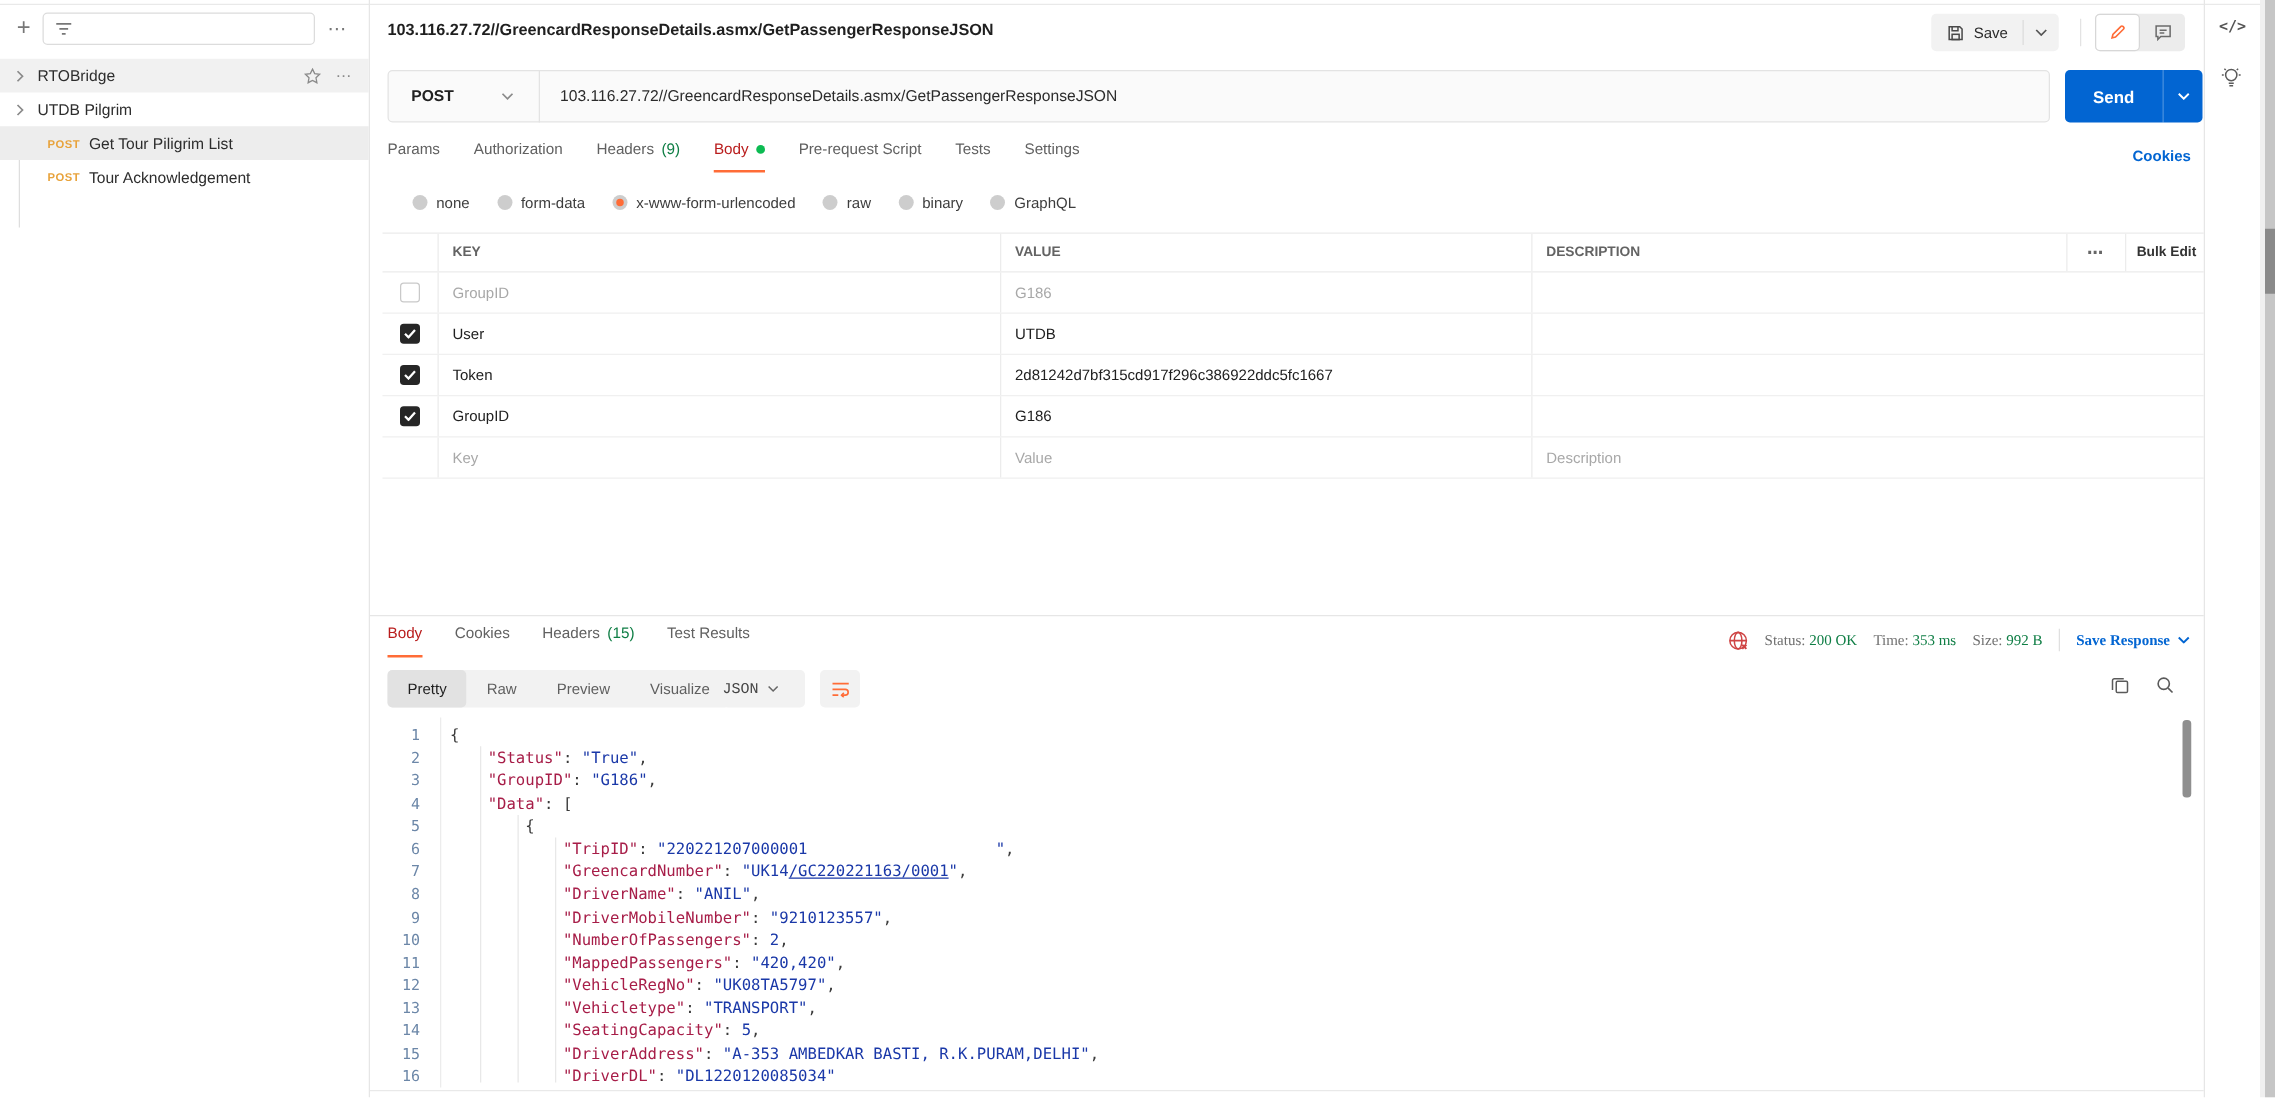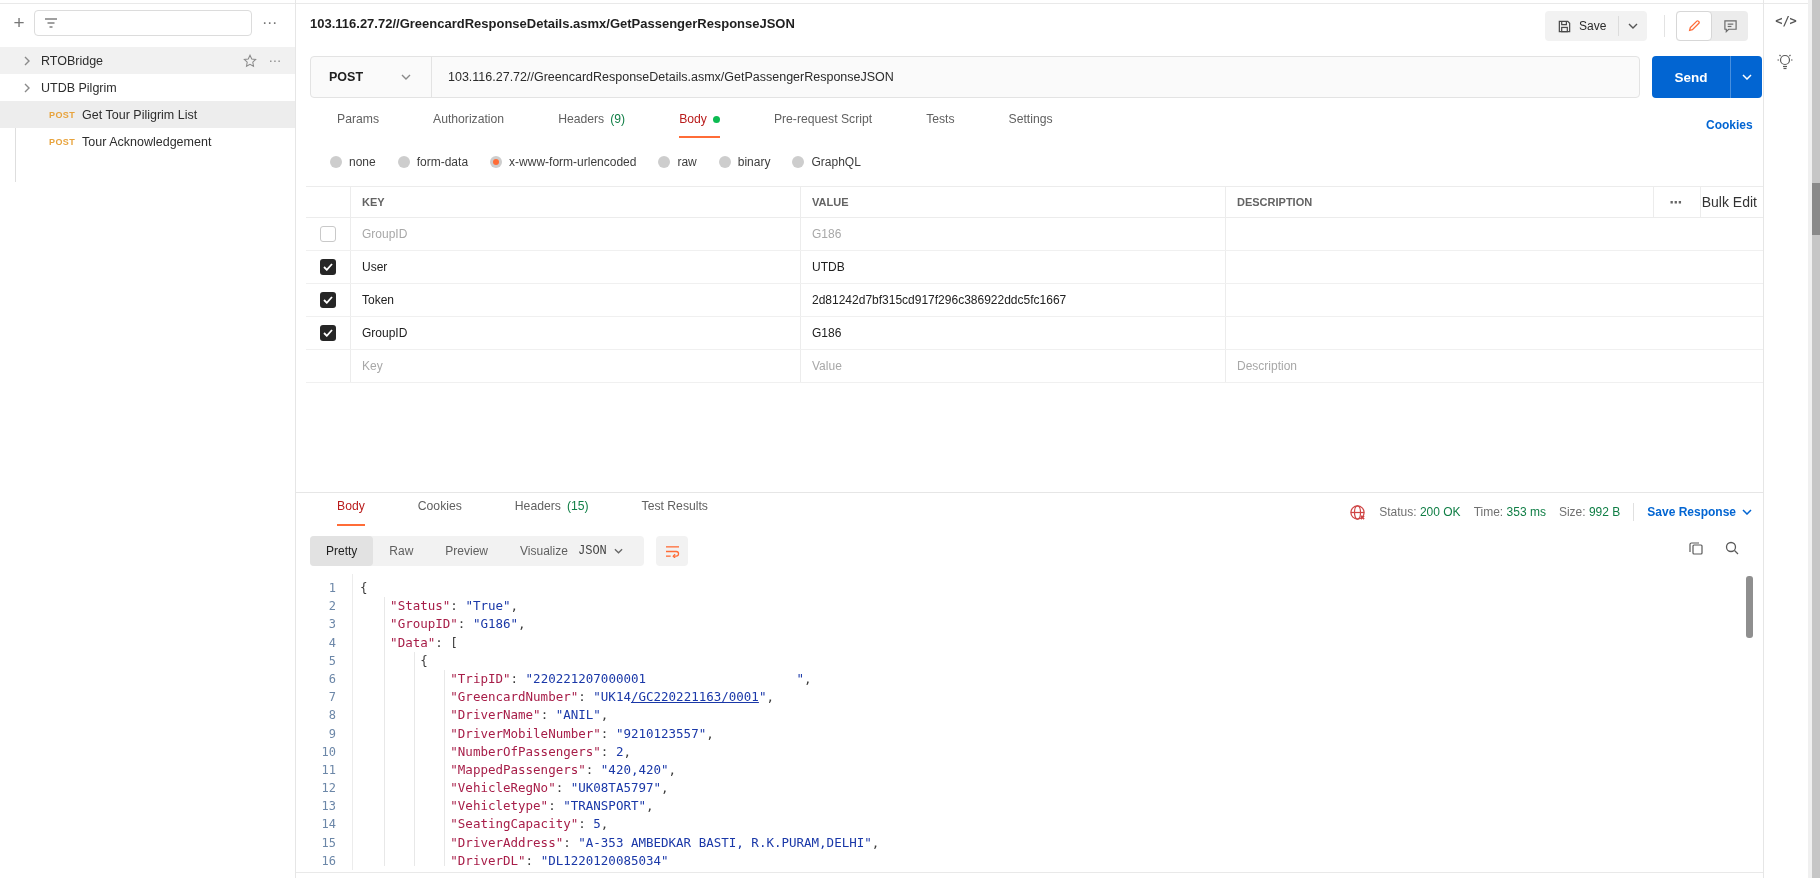--- a/index.html
+++ b/index.html
@@ -13,21 +13,21 @@
   .rail-divider { left:1763px; top:0; width:1px; height:878px; background:#e6e6e6; }
   .win-scroll { left:1808px; top:0; width:12px; height:878px; background:#f0f0f0; }
   .win-scroll .strip { position:absolute; left:4px; top:0; width:8px; height:878px; background:#c6c6c6; }
   .win-scroll .thumb { position:absolute; left:4px; top:183px; width:8px; height:52px; background:#8a8a8a; }
 
   
   .sb-plus { left:8px; top:10px; width:22px; height:26px; font-size:19px; color:#777; display:flex; align-items:center; justify-content:center; cursor:pointer; }
   .sb-filter { left:34px; top:10px; width:218px; height:26px; border:1px solid #dcdcdc; border-radius:4px; background:#fff; display:flex; align-items:center; padding-left:9px; }
   .sb-more { left:256px; top:10px; width:28px; height:26px; color:#777; font-size:15px; display:flex; align-items:center; justify-content:center; letter-spacing:1px; cursor:pointer; }
   #sb-list { left:0; top:47px; width:295px; }
-  .sb-row { position:relative; height:27px; display:flex; align-items:center; font-size:12.5px; color:#2d2d2d; cursor:pointer;padding-left:11px; }
+  .sb-row { position:relative; height:27px; display:flex; align-items:center; font-size:12.5px; color:#2d2d2d; cursor:pointer; }
   .sb-row.hov { background:#f1f1f1; }
   .sb-row.sel { background:#ededed; }
   .sb-chev { width:12px; height:12px; margin-left:10px; margin-right:8px; display:flex; align-items:center; justify-content:center; }
   .sb-badge { font-size:9px; font-weight:bold; letter-spacing:.4px; margin-left:38px; margin-right:7px; }
   .sb-right { position:absolute; right:14px; top:0; height:27px; display:flex; align-items:center; gap:12px; color:#8a8a8a; }
   .tree-guide { position:absolute; left:15px; top:128px; width:1px; height:54px; background:#dedede; }
 
   
   .req-title { left:310px; top:16px; font-size:13px; font-weight:bold; color:#1f1f1f; }
   .save-group { left:1545px; top:11px; height:30px; display:flex; background:#f2f2f2; border-radius:4px; overflow:hidden; }
@@ -44,21 +44,21 @@
   .method { font-size:12.5px; font-weight:bold; padding-left:18px; width:90px; cursor:pointer; }
   .method-caret { width:30px; display:flex; align-items:center; cursor:pointer; }
   .url-sep { width:1px; height:42px; background:#e3e3e3; margin-right:16px; }
   .url-text { font-size:12.5px; color:#2b2b2b; }
   .send-btn { left:1652px; top:56px; width:110px; height:42px; background:#0265d2; border-radius:4px; display:flex; color:#fff; cursor:pointer; }
   .send-label { width:78px; display:flex; align-items:center; justify-content:center; font-size:13.5px; font-weight:bold; }
   .send-caret { width:32px; display:flex; align-items:center; justify-content:center; border-left:1px solid rgba(255,255,255,.28); }
 
   
   #req-tabs { left:310px; top:112px; height:30px; display:flex; gap:27px; align-items:flex-start; }
-  .tab { position:relative; font-size:12.2px; color:#616161; padding-bottom:12px; cursor:pointer; display:flex; align-items:center; gap:6px;margin-left:27px; }
+  .tab { position:relative; font-size:12.2px; color:#616161; padding-bottom:12px; cursor:pointer; display:flex; align-items:center; gap:6px; }
   .tab.active { color:#b91c1c; }
   .tab.active::after { content:""; position:absolute; left:0; right:0; bottom:0; height:2px; background:#ff6c37; }
   .tab .cnt { color:#0f7e45; }
   .tab .dot { width:7px; height:7px; border-radius:50%; background:#0cbb52; }
   .cookies-link { left:1706px; top:118px; font-size:12px; font-weight:bold; color:#0265d2; cursor:pointer; }
 
   
   #modes { left:330px; top:151px; height:22px; display:flex; gap:22px; align-items:center; }
   .mode { display:flex; align-items:center; gap:7px; font-size:12px; color:#3d3d3d; cursor:pointer; }
   .radio { width:12px; height:12px; border-radius:50%; background:#cdcdcd; position:relative; }
@@ -68,30 +68,30 @@
   .kv-table { left:306px; top:186px; width:1457px; }
   .kv-hdr { height:32px; border-top:1px solid #ececec; border-bottom:1px solid #ececec; position:relative; display:flex; align-items:center; font-size:11px; font-weight:bold; color:#636363; }
   .kv-row { height:33px; border-bottom:1px solid #f0f0f0; position:relative; display:flex; align-items:center; font-size:12px; color:#212121; }
   .kv-row.dim .cell { color:#a8a8a8; }
   .vline { position:absolute; top:0; bottom:0; width:1px; background:#ececec; }
   .cell { position:absolute; white-space:nowrap; overflow:hidden; }
   .c-key { left:56px; width:430px; }
   .c-val { left:506px; width:420px; }
   .c-desc { left:931px; width:410px; }
   .c-ooo { left:1347px; width:47px; text-align:center; color:#666; letter-spacing:1px; font-size:13px; }
-  .c-bulk { left:1394px; width:63px; text-align:right; padding-right:6px; font-size:14px; font-weight:normal; color:#333; cursor:pointer; }
+  .c-bulk { left:1394px; width:63px; text-align:right; padding-right:6px; font-size:11px; font-weight:bold; color:#333; cursor:pointer; }
   .cb { position:absolute; left:14px; top:8px; width:16px; height:16px; border-radius:3px; cursor:pointer; }
   .cb.on { background:#262626; display:flex; align-items:center; justify-content:center; }
   .cb.off { background:#fff; border:1.5px solid #c9c9c9; }
   .ph { color:#a8a8a8; }
 
   
   .resp-divider { left:296px; top:492px; width:1467px; height:1px; background:#e6e6e6; }
   #resp-tabs { left:310px; top:498px; height:28px; display:flex; gap:26px; }
-  .status-bar { top:498px; left:1346px; width:406px; height:28px; display:flex; align-items:center; justify-content:flex-end; gap:13px; font-size:12px; }
+  .status-bar { top:498px; left:1346px; width:406px; height:28px; display:flex; align-items:center; justify-content:flex-end; gap:13px; font-size:12px;font-family:Liberation Serif, serif; }
   .st-lab { color:#707070; }
   .st-val { color:#0f7e45; }
   .st-sep { width:1px; height:18px; background:#e0e0e0; }
   .save-resp { color:#0265d2; font-weight:bold; display:flex; align-items:center; gap:6px; cursor:pointer; }
 
   
   .seg { left:310px; top:536px; height:30px; background:#f2f2f2; border-radius:4px; display:flex; align-items:center; }
   .seg-btn { height:30px; padding:0 16px; display:flex; align-items:center; font-size:12px; color:#5f5f5f; border-radius:4px; cursor:pointer; }
   .seg-btn.on { background:#e2e2e2; color:#1f1f1f; }
   .fmt-select { left:578px; top:536px; width:66px; height:30px; background:#f2f2f2; border-radius:4px; display:flex; align-items:center; gap:7px; font-size:12px; color:#444; cursor:pointer;font-family:Liberation Mono, monospace; }

